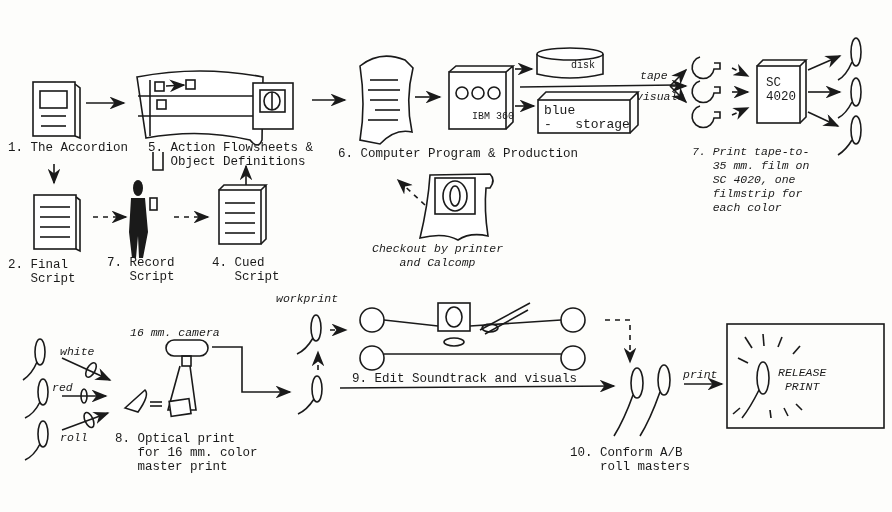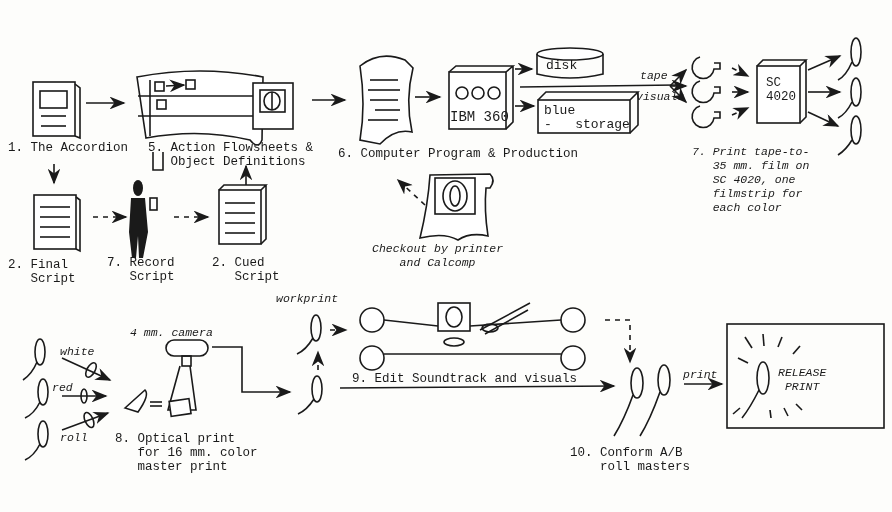--- a/index.html
+++ b/index.html
@@ -223,48 +223,48 @@
     <line x1="784" y1="408" x2="788" y2="416" class="stroke"></line>
     <line x1="733" y1="414" x2="740" y2="408" class="stroke"></line>
   </g>
 </svg>
 
 <div class="lbl" style="left:8px;top:141px">1. The Accordion</div>
 <div class="lbl" style="left:8px;top:258px">2. Final
    Script</div>
 <div class="lbl" style="left:107px;top:256px">7. Record
    Script</div>
-<div class="lbl" style="left:212px;top:256px">2. Cued
+<div class="lbl" style="left:212px;top:256px">4. Cued
    Script</div>
 <div class="lbl" style="left:148px;top:141px">5. Action Flowsheets &amp;
    Object Definitions</div>
 <div class="lbl" style="left:338px;top:147px">6. Computer Program &amp; Production</div>
 <div class="lbl sm" style="left:692px;top:145px">7. Print tape-to-
    35 mm. film on
    SC 4020, one
    filmstrip for
    each color</div>
 <div class="lbl" style="left:115px;top:432px">8. Optical print
    for 16 mm. color
    master print</div>
 <div class="lbl" style="left:352px;top:372px">9. Edit Soundtrack and visuals</div>
 <div class="lbl" style="left:570px;top:446px">10. Conform A/B
     roll masters</div>
 
-<div class="lbl" style="left:450px;top:110px;font-size:14px">IBM 360</div>
-<div class="lbl" style="left:546px;top:59px;font-size:13px">disk</div>
+<div class="lbl" style="left:472px;top:110px;font-size:10px">IBM 360</div>
+<div class="lbl" style="left:571px;top:59px;font-size:10px">disk</div>
 <div class="lbl" style="left:544px;top:104px;font-size:13px">blue
 -   storage</div>
 <div class="lbl sm" style="left:640px;top:69px">tape</div>
 <div class="lbl sm" style="left:636px;top:90px">visuals</div>
 <div class="lbl" style="left:766px;top:76px">SC
 4020</div>
 <div class="lbl sm" style="left:372px;top:242px">Checkout by printer
     and Calcomp</div>
-<div class="lbl sm" style="left:130px;top:326px">4 mm. camera</div>
+<div class="lbl sm" style="left:130px;top:326px">16 mm. camera</div>
 <div class="lbl sm" style="left:60px;top:345px">white</div>
 <div class="lbl sm" style="left:52px;top:381px">red</div>
 <div class="lbl sm" style="left:60px;top:431px">roll</div>
 <div class="lbl sm" style="left:276px;top:292px">workprint</div>
 <div class="lbl sm" style="left:683px;top:368px">print</div>
 <div class="lbl sm" style="left:778px;top:366px">RELEASE
  PRINT</div>
 </div>
 
 </body></html>

